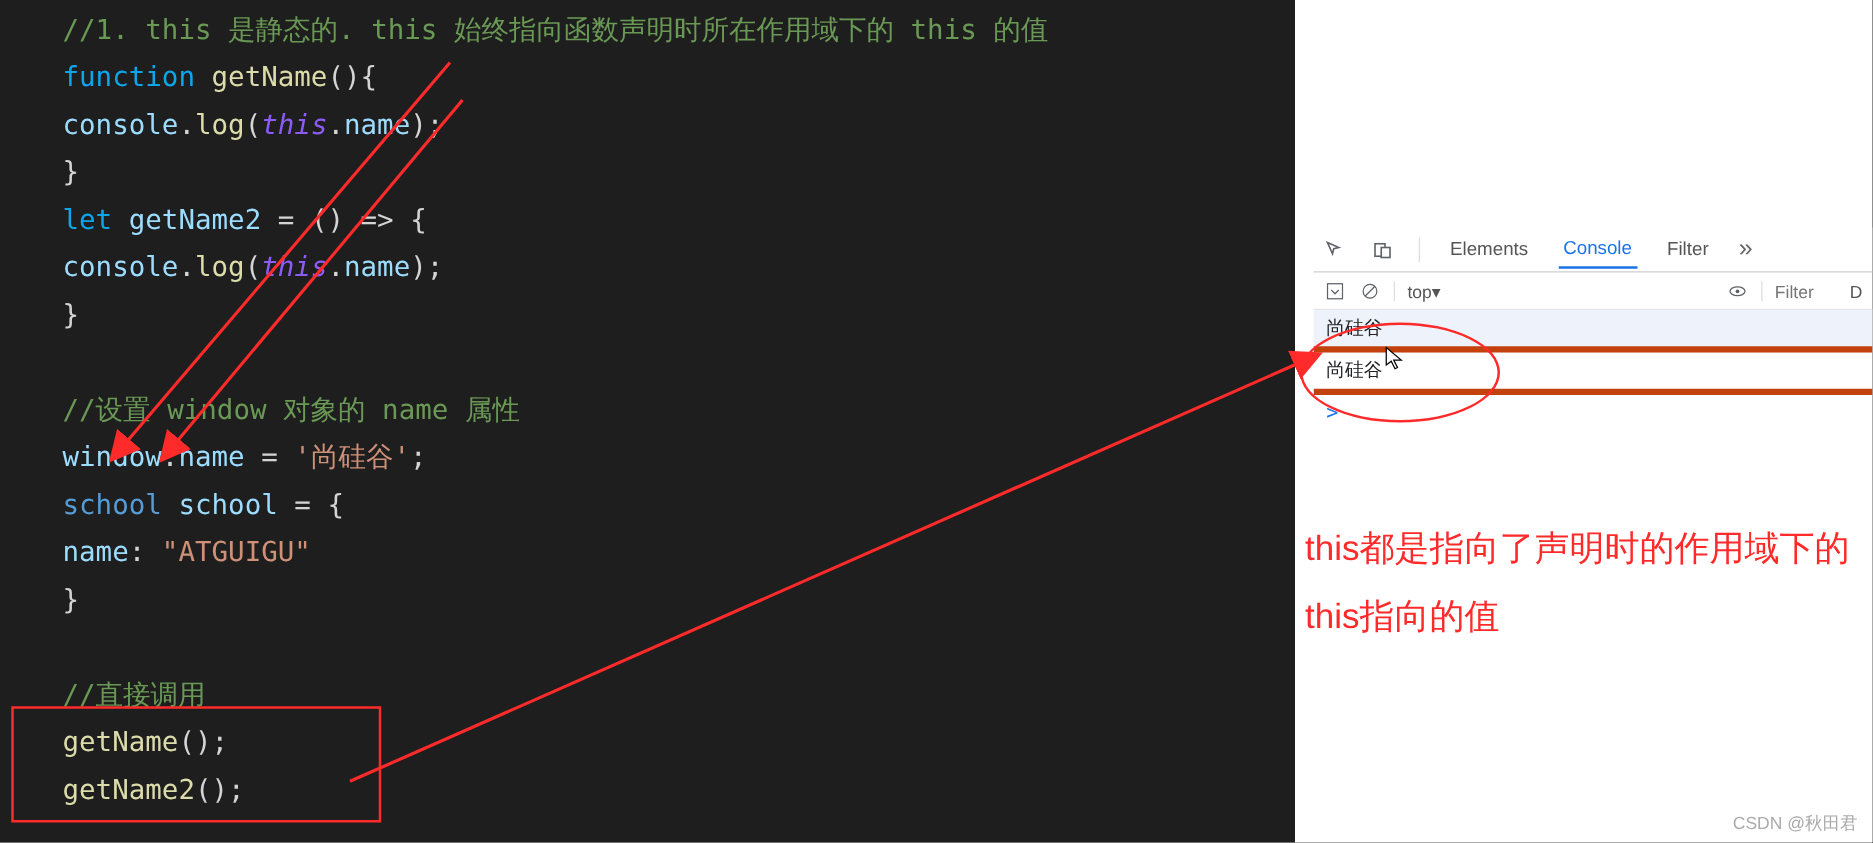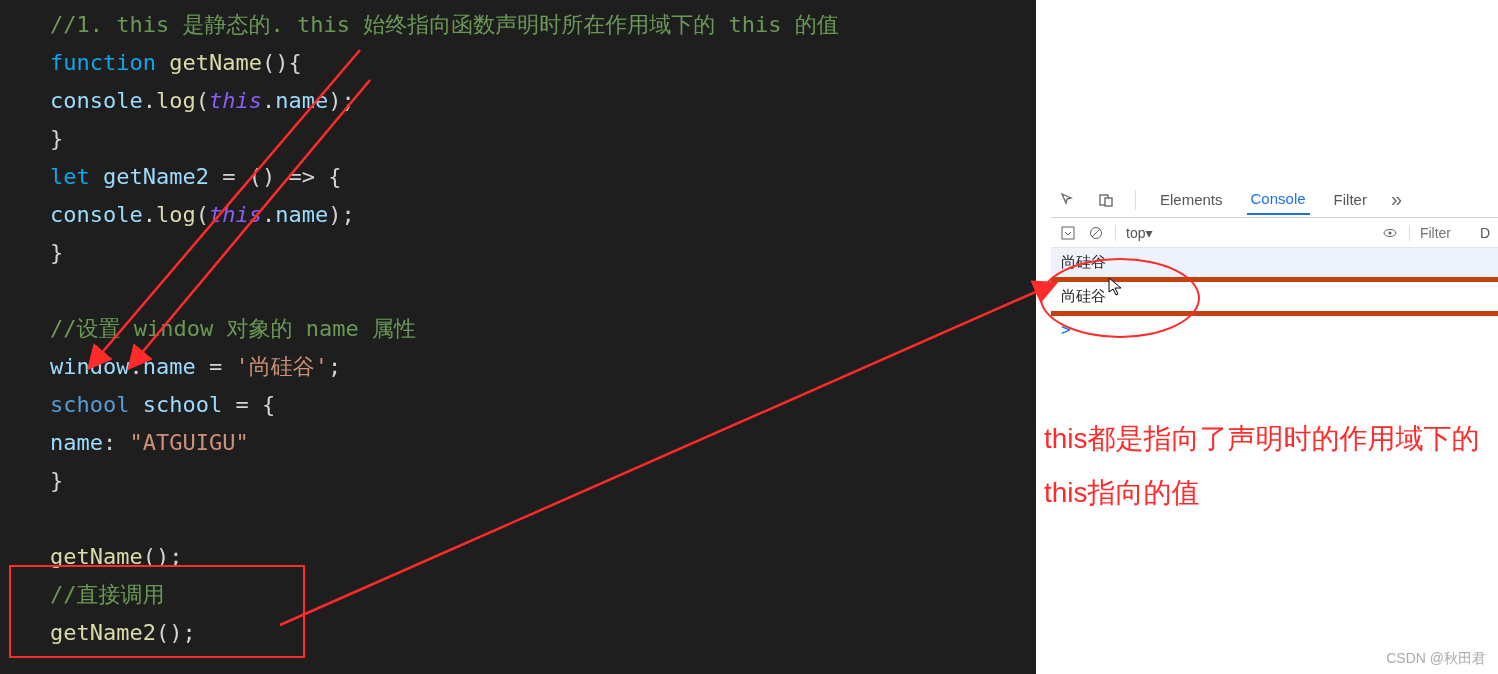--- a/index.html
+++ b/index.html
@@ -155,22 +155,22 @@
   <div><span class="keyword">let</span> <span class="var">getName2</span><span> = </span><span class="brace">() =&gt; {</span></div>
   <div><span>    </span><span class="var">console</span><span>.</span><span class="func">log</span><span>(</span><span class="this">this</span><span>.</span><span class="var">name</span><span>);</span></div>
   <div><span class="brace">}</span></div>
   <div>&nbsp;</div>
   <div><span class="comment">//设置 window 对象的 name 属性</span></div>
   <div><span class="var">window</span><span>.</span><span class="var">name</span><span> = </span><span class="string">'尚硅谷'</span><span>;</span></div>
   <div><span class="const">school</span> <span class="var">school</span><span class="brace"> = {</span></div>
   <div><span>    </span><span class="prop">name</span><span>: </span><span class="string">"ATGUIGU"</span></div>
   <div><span class="brace">}</span></div>
   <div>&nbsp;</div>
+  <div><span class="comment">//直接调用</span></div>
   <div><span class="func">getName</span><span>();</span></div>
-  <div><span class="comment">//直接调用</span></div>
   <div><span class="func">getName2</span><span>();</span></div>
 </div>
 
 <div class="devtools">
   <div class="devtools-tabs">
     <span class="dt-icon">
       <svg width="16" height="16" viewBox="0 0 16 16">
           <path d="M2 2l9 4-4 1-1 4z" fill="none" stroke="#5f6368" stroke-width="1.3"></path>
         </svg>
     </span>

